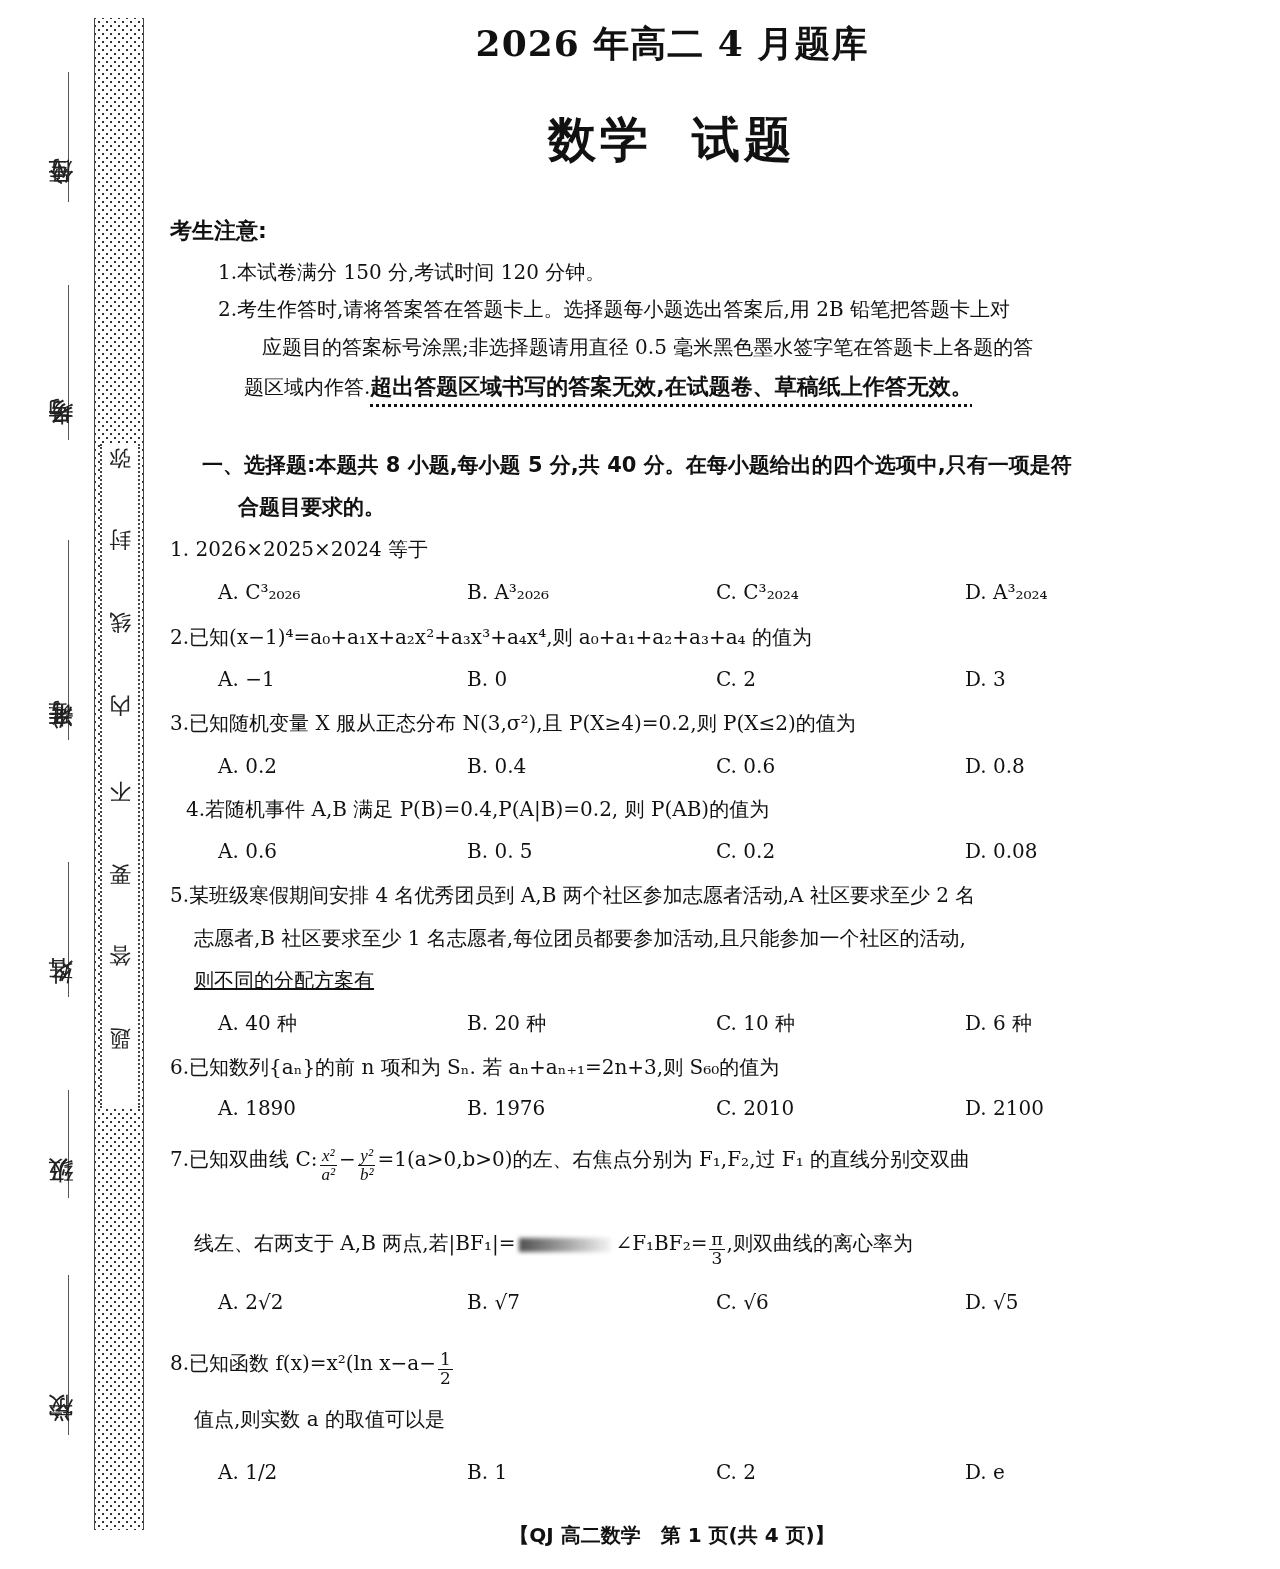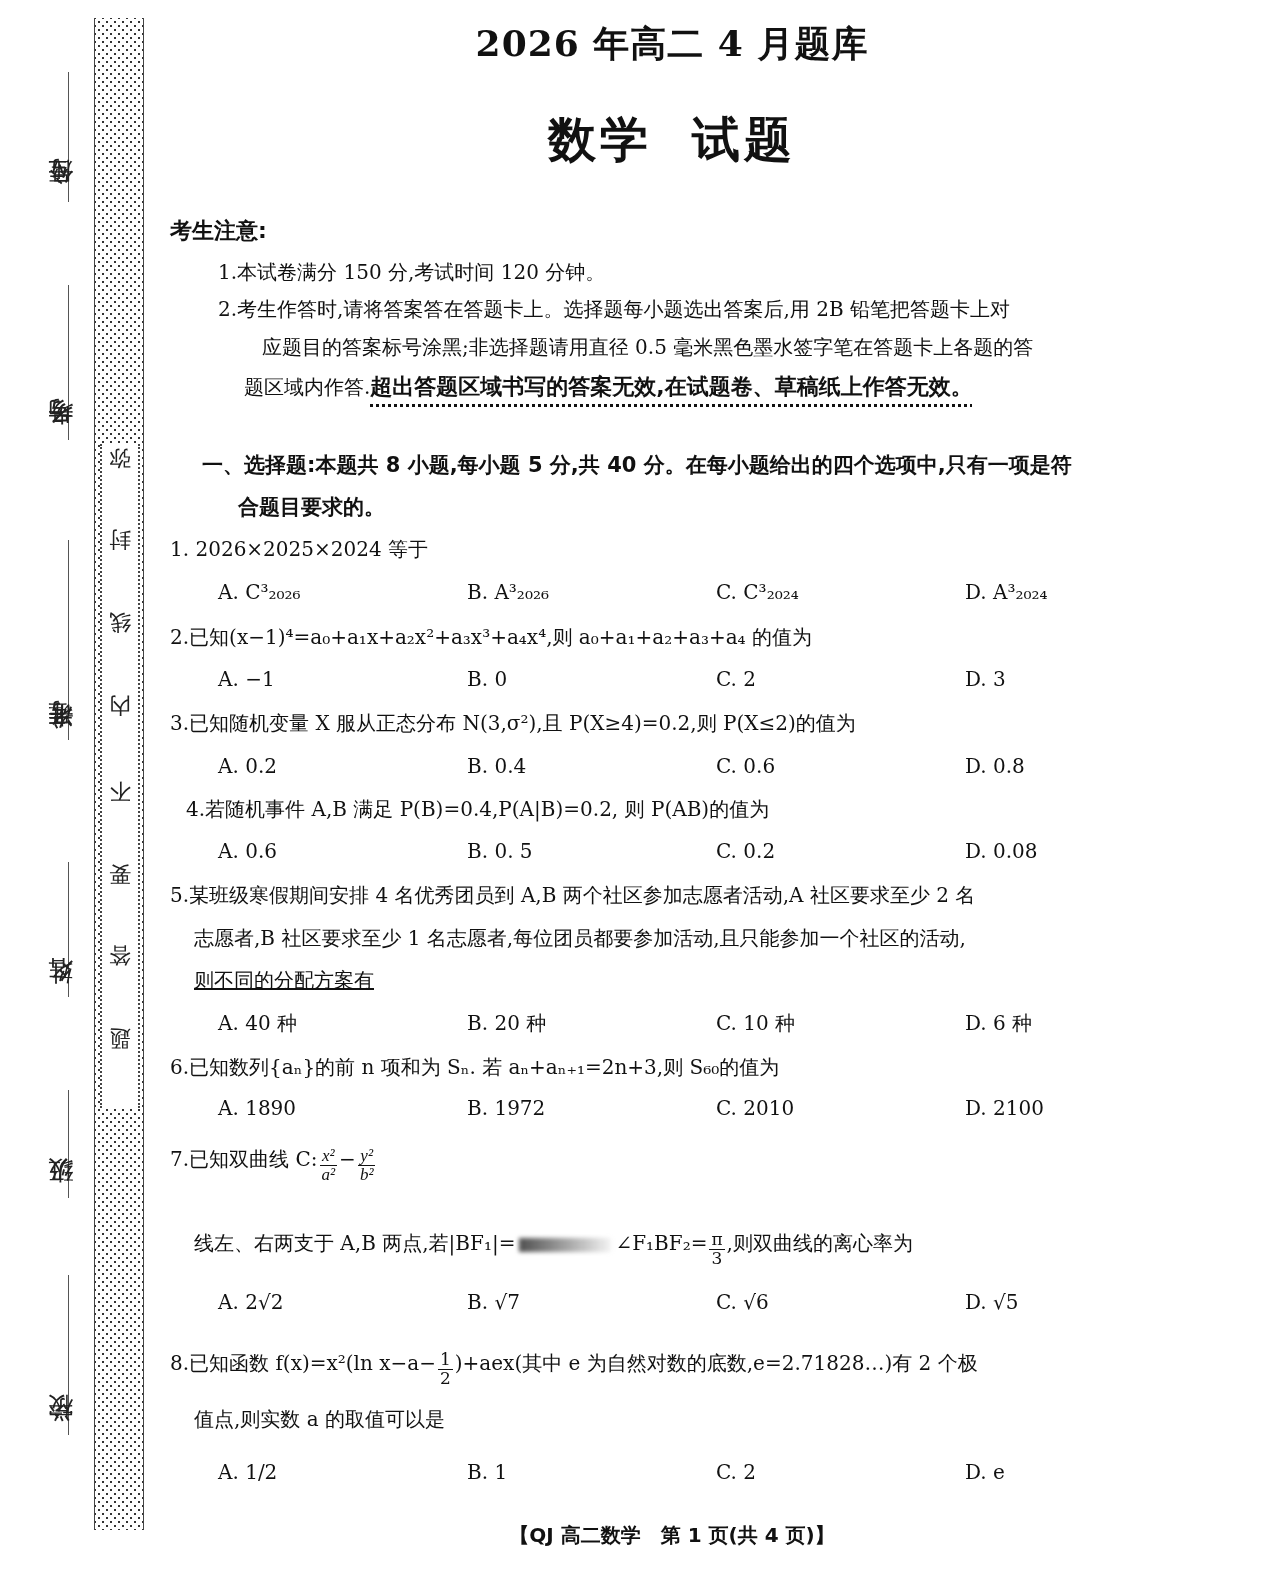--- a/index.html
+++ b/index.html
@@ -159,52 +159,52 @@
   <span class="opt">B. 20 种</span>
   <span class="opt">C. 10 种</span>
   <span class="opt">D. 6 种</span>
 </div>
 
 <div class="q" style="top:1054px;">
   <span>6.</span><span>已知数列{aₙ}的前 n 项和为 Sₙ. 若 aₙ+aₙ₊₁=2n+3,则 S₆₀的值为</span>
 </div>
 <div class="opts" style="top:1096px;">
   <span class="opt">A. 1890</span>
-  <span class="opt">B. 1972</span>
+  <span class="opt">B. 1976</span>
   <span class="opt">C.  2010</span>
   <span class="opt">D. 2100</span>
 </div>
 
 <div class="q" style="top:1138px;">
   <span>7.</span><span>已知双曲线 C:</span><span class="frac i">
       <span class="n">x²</span>
       <span class="d">a²</span>
     </span>−<span class="frac i">
       <span class="n">y²</span>
       <span class="d">b²</span>
-    </span>
+    </span><span>=1(a&gt;0,b&gt;0)的左、右焦点分别为 F₁,F₂,过 F₁ 的直线分别交双曲</span>
 </div>
 <div class="q" style="top:1222px;left:194px;">
   <span>线左、右两支于 A,B 两点,若|BF₁|=</span><span class="blur-bar"></span><span>∠F₁BF₂=</span><span class="frac">
       <span class="n">π</span>
       <span class="d">3</span>
     </span><span>,则双曲线的离心率为</span>
 </div>
 <div class="opts" style="top:1290px;">
   <span class="opt">A. 2√2</span>
   <span class="opt">B. √7</span>
   <span class="opt">C. √6</span>
   <span class="opt">D. √5</span>
 </div>
 
 <div class="q" style="top:1342px;">
   <span>8.</span><span>已知函数 f(x)=x²(ln x−a−</span><span class="frac">
       <span class="n">1</span>
       <span class="d">2</span>
-    </span><span>)+aex(其中 e 为自然对数的底数,e=2.71828…)有 2 个极</span>
+    </span>
 </div>
 <div class="q" style="top:1406px;left:194px;">值点,则实数 a 的取值可以是</div>
 <div class="opts" style="top:1460px;">
   <span class="opt">A. 1/2</span>
   <span class="opt">B. 1</span>
   <span class="opt">C. 2</span>
   <span class="opt">D. e</span>
 </div>
 
 <div class="footer">【QJ 高二数学　第 1 页(共 4 页)】</div>

